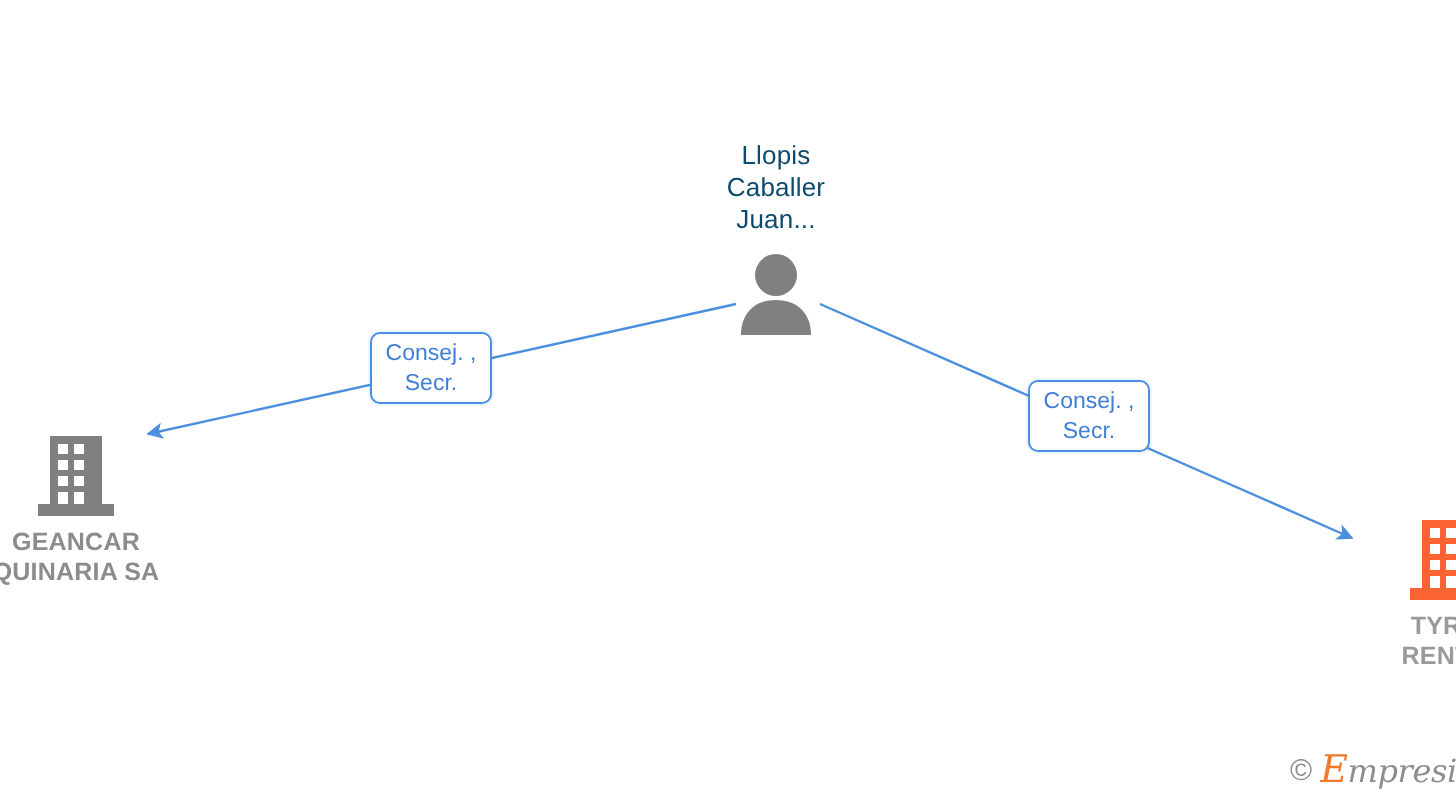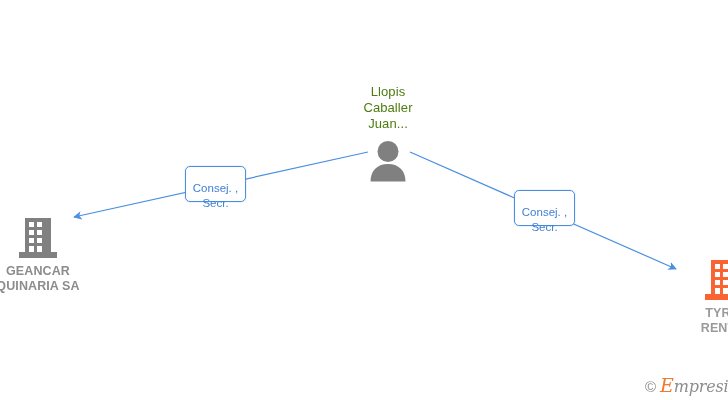--- a/index.html
+++ b/index.html
@@ -32,24 +32,23 @@
   .person-node {
     position: absolute;
     left: 330px;
     top: 70px;
     width: 116px;
     text-align: center;
   }
   .person-name {
     font-size: 13px;
     line-height: 16px;
-    color: #4d7c0f;
+    color: #0c4a6e;
     letter-spacing: 0.1px;
     white-space: pre-line;
-    margin-top: 14px;
   }
   .person-icon {
     margin: 8px auto 0 auto;
     width: 46px;
     height: 42px;
   }
 
   
   .company-node {
     position: absolute;
@@ -80,21 +79,21 @@
   .rel-box {
     position: absolute;
     box-sizing: border-box;
     border: 1px solid #4a8fe0;
     border-radius: 5px;
     background: #ffffff;
     color: #3f7fd6;
     font-size: 11.5px;
     line-height: 15px;
     text-align: center;
-    padding-top: 14px;
+    padding-top: 3px;
     white-space: pre-line;
     box-shadow: 0 0 0 1px rgba(74,143,224,0.10);
   }
   .rel-box.left  { left: 185px; top: 166px; width: 61px; height: 36px; }
   .rel-box.right { left: 514px; top: 190px; width: 61px; height: 36px; }
 
   
   .watermark {
     position: absolute;
     left: 645px;

